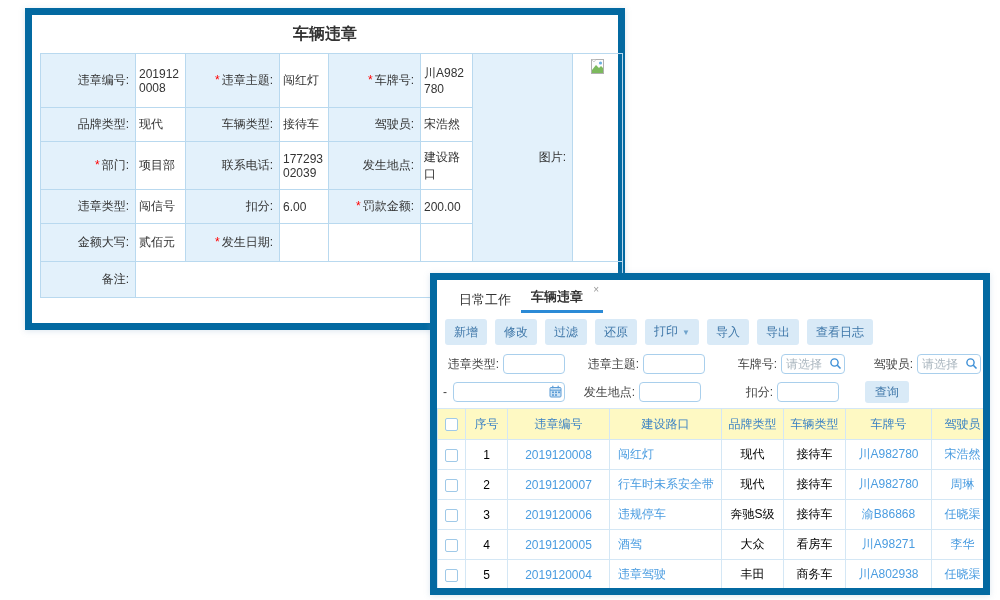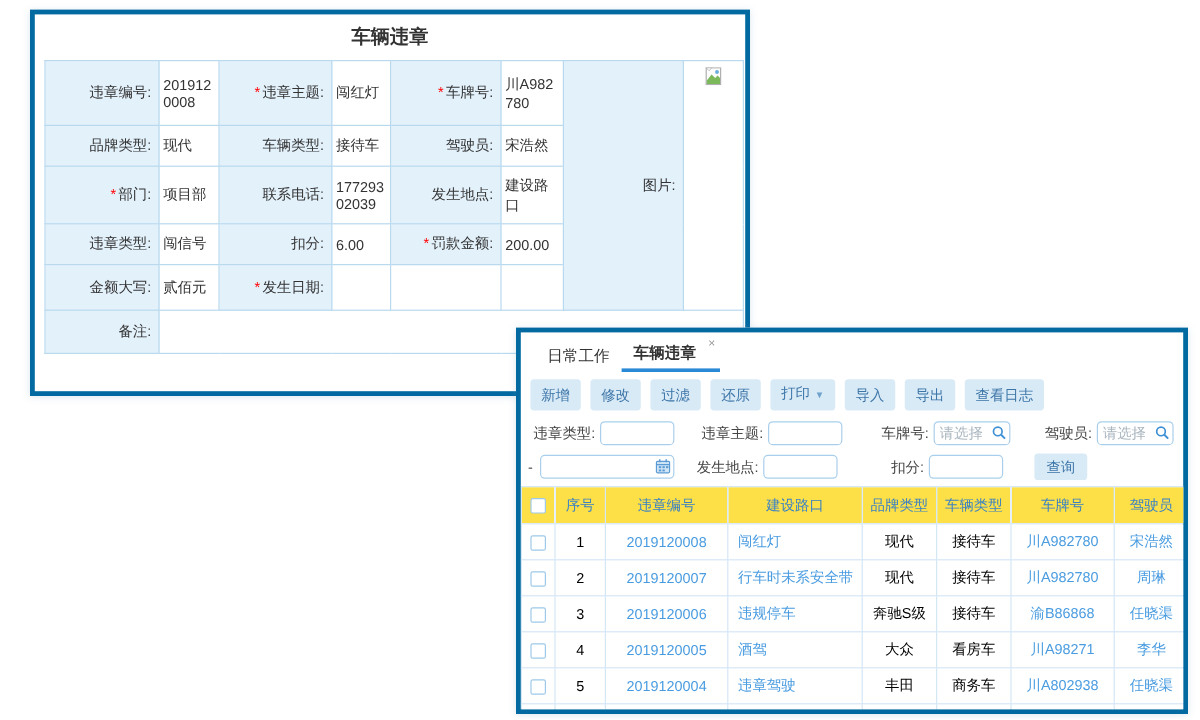--- a/index.html
+++ b/index.html
@@ -1,17 +1,17 @@
 <!DOCTYPE html>
 <html><head>
 <meta charset="utf-8">
 <style>
   html,body{margin:0;padding:0;background:#fff;width:1000px;height:600px;
     font-family:"Liberation Sans","DejaVu Sans",sans-serif;}
-  .panel{position:absolute;background:#fff;border:4px solid #0369a1;box-shadow:0 1px 6px rgba(120,160,190,.25);box-sizing:border-box;}
+  .panel{position:absolute;background:#fff;border:7px solid #0369a1;box-shadow:0 1px 6px rgba(120,160,190,.25);box-sizing:border-box;}
   
   #form-panel{left:25px;top:8px;width:600px;height:322px;}
   .form-title{text-align:center;font-size:16px;font-weight:bold;color:#333;margin:9px 0 8px;}
   .section-bar{margin:0 8px;height:22px;line-height:22px;background:#e3f1fb;border:1px solid #c3dcee;
     font-size:12px;color:#333;padding-left:8px;box-sizing:border-box;}
   table.form{border-collapse:collapse;margin:2px 8px 0;width:582px;font-size:12px;color:#333;table-layout:fixed;}
   table.form td{border:1px solid #b9d9ef;padding:2px 3px;word-break:break-all;box-sizing:border-box;}
   table.form td.lbl{background:#e3f1fb;text-align:right;padding-right:6px;word-break:keep-all;}
   table.form td.pic{vertical-align:top;text-align:center;padding-top:5px;}
   .req{color:#f00;margin-right:2px;}
@@ -27,21 +27,21 @@
   .filter-row{display:flex;align-items:center;height:24px;margin:2px 0 4px 6px;font-size:12px;color:#444;}
   .flabel{text-align:right;white-space:nowrap;}
   .fin{height:20px;border:1px solid #a9cfec;border-radius:4px;font-size:12px;padding:0 4px;box-sizing:border-box;
     width:62px;color:#333;outline:none;font-family:inherit;}
   .fin::placeholder{color:#aab6bf;}
   .inwrap{position:relative;display:inline-block;}
   .inwrap .icon{position:absolute;right:3px;top:3px;}
   
   table.list{border-collapse:collapse;width:100%;font-size:12px;table-layout:fixed;margin-top:2px;}
   table.list th,table.list td{border:1px solid #d4e7f5;text-align:center;height:29px;padding:0 2px;overflow:hidden;white-space:nowrap;}
-  table.list th{background:#fde047;color:#3b82c4;font-weight:normal;height:30px;}
+  table.list th{background:#fef9c3;color:#3b82c4;font-weight:normal;height:30px;}
   table.list td.link{color:#4a9ce0;cursor:pointer;}
   table.list td.topic{text-align:left;padding-left:8px;}
   table.list tr{background:#fff;}
   input[type=checkbox]{appearance:none;-webkit-appearance:none;width:13px;height:13px;border:1px solid #9fc9e8;
     border-radius:2px;background:#fff;margin:0;vertical-align:middle;}
 </style>
 </head>
 <body>
 
 <div class="panel" id="form-panel">

